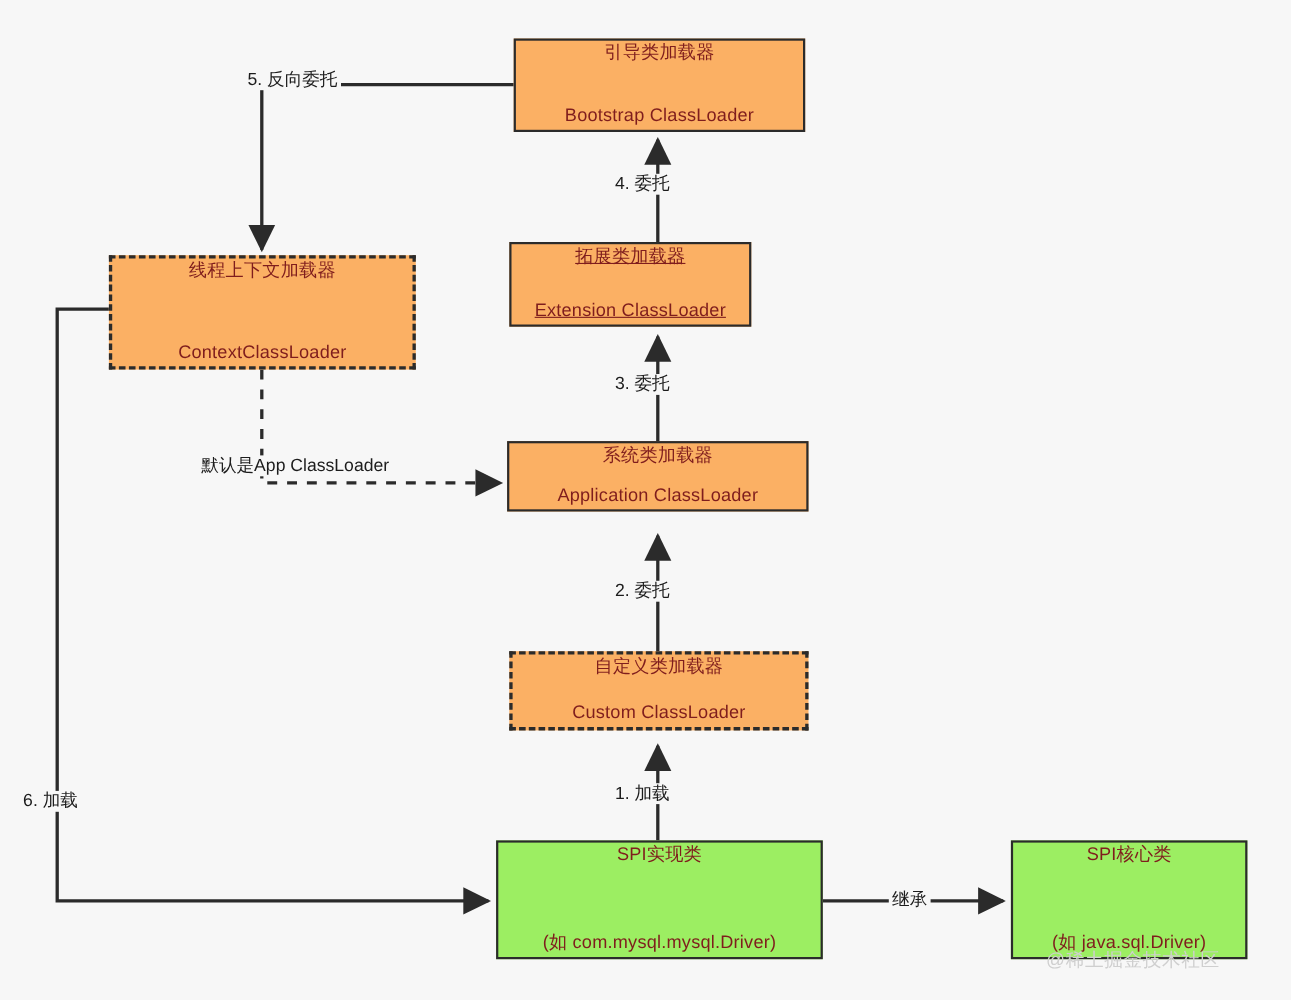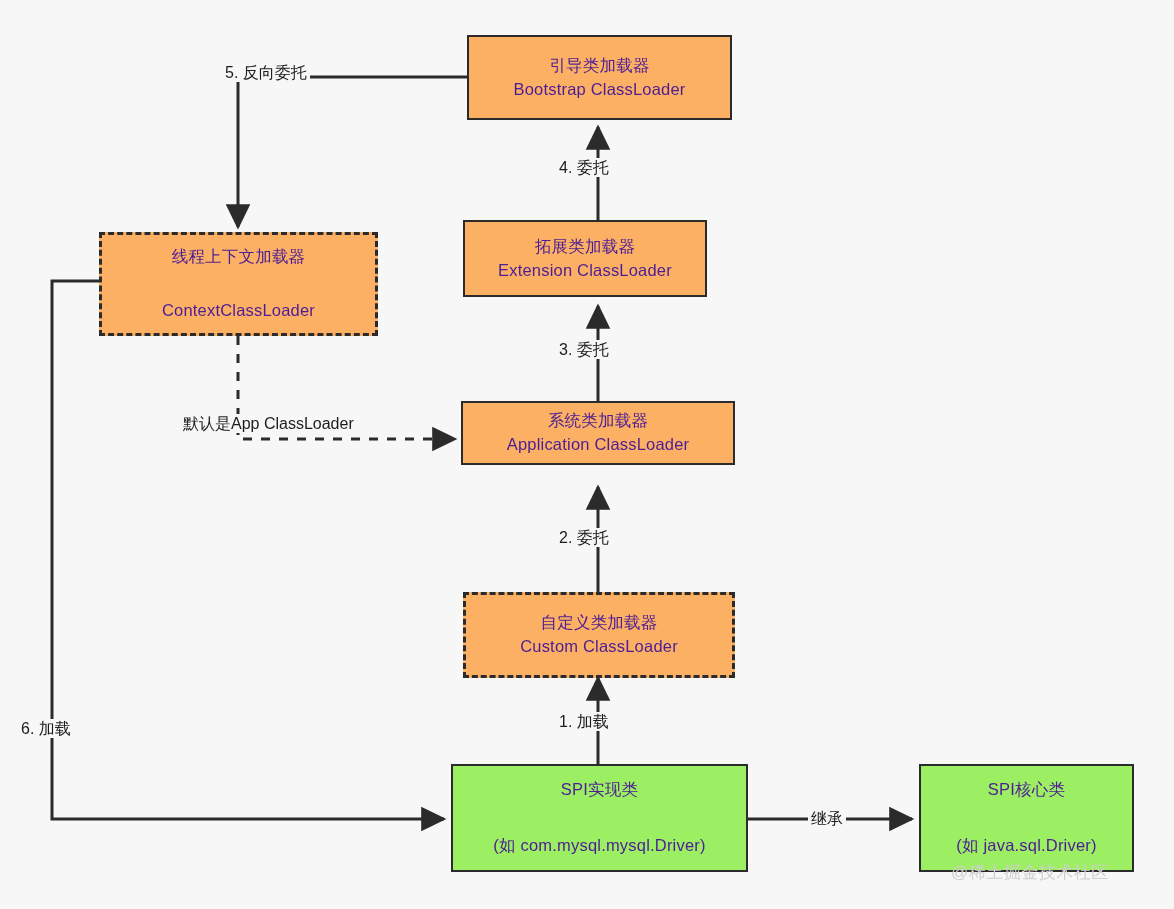--- a/index.html
+++ b/index.html
@@ -9,22 +9,22 @@
     font-family:"Liberation Sans","DejaVu Sans",sans-serif;
     overflow:hidden;
   }
   #canvas{position:relative;width:1174px;height:909px;}
   svg#wires{position:absolute;left:0;top:0;width:1174px;height:909px;}
 
   .node{
     position:absolute;
     box-sizing:border-box;
     display:flex;flex-direction:column;
-    align-items:center;justify-content:center;
-    color:#4c1d95;
+    align-items:center;justify-content:space-between;
+    color:#7f1d1d;
     line-height:1.45;
     text-align:center;
     letter-spacing:.2px;
   }
   .node .l1{font-size:16.5px;}
   .node .l2{font-size:16.5px;}
   .solid{border:2.5px solid #2b2b2b;}
   .dashed{border:3px dashed #2b2b2b;}
   .orange{background:#fbb064;}
   .green{background:#9cee62;gap:32px;}
@@ -94,31 +94,31 @@
   <div class="node solid orange" style="left:467px;top:35px;width:265px;height:85px;">
     <span class="l1">引导类加载器</span>
     <span class="l2">Bootstrap ClassLoader</span>
   </div>
 
   <div class="node dashed orange" style="left:99px;top:232px;width:279px;height:104px;gap:30px;">
     <span class="l1">线程上下文加载器</span>
     <span class="l2">ContextClassLoader</span>
   </div>
 
-  <div class="node solid orange" style="left:463px;top:220px;width:244px;height:77px;">
+  <div class="node solid orange" style="left:463px;top:220px;width:220px;height:77px;text-decoration:underline;">
     <span class="l1">拓展类加载器</span>
     <span class="l2">Extension ClassLoader</span>
   </div>
 
   <div class="node solid orange" style="left:461px;top:401px;width:274px;height:64px;">
     <span class="l1">系统类加载器</span>
     <span class="l2">Application ClassLoader</span>
   </div>
 
-  <div class="node dashed orange" style="left:463px;top:592px;width:272px;height:86px;">
+  <div class="node dashed orange" style="left:463px;top:592px;width:272px;height:72px;">
     <span class="l1">自定义类加载器</span>
     <span class="l2">Custom ClassLoader</span>
   </div>
 
   <div class="node solid green" style="left:451px;top:764px;width:297px;height:108px;">
     <span class="l1">SPI实现类</span>
     <span class="l2">(如 com.mysql.mysql.Driver)</span>
   </div>
 
   <div class="node solid green" style="left:919px;top:764px;width:215px;height:108px;">

